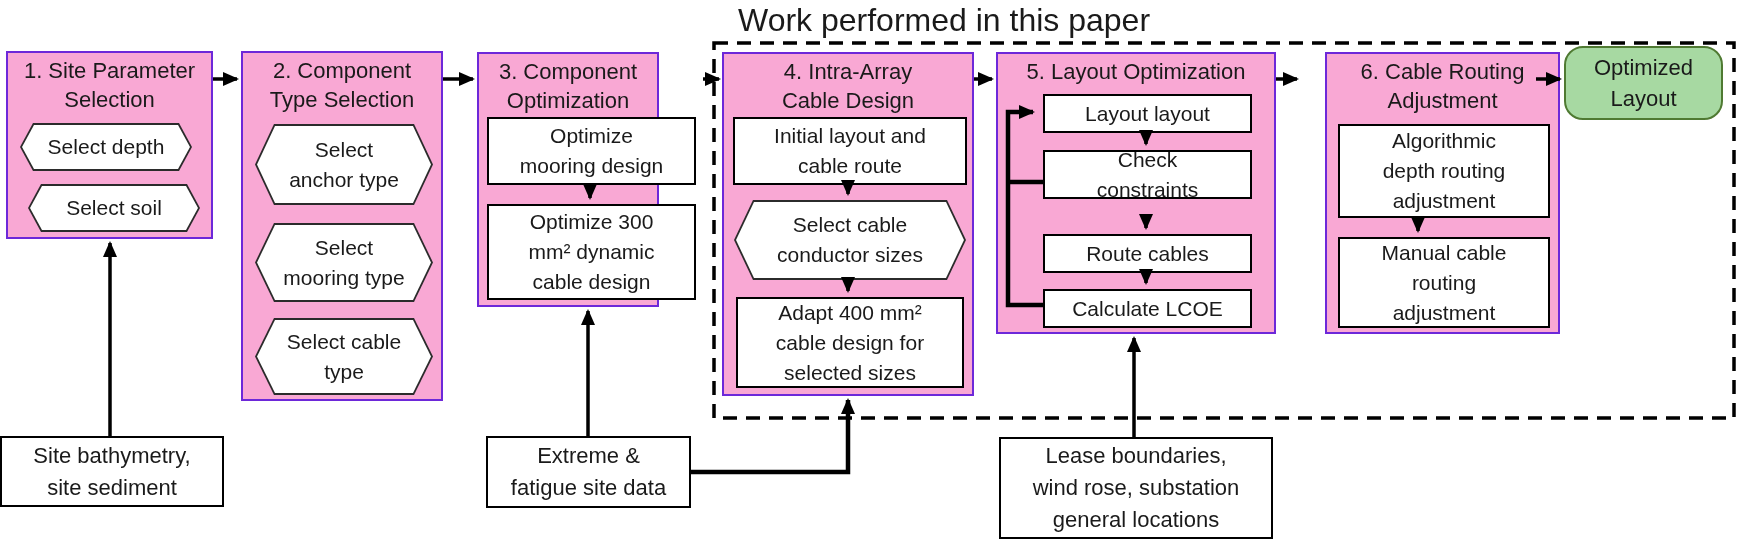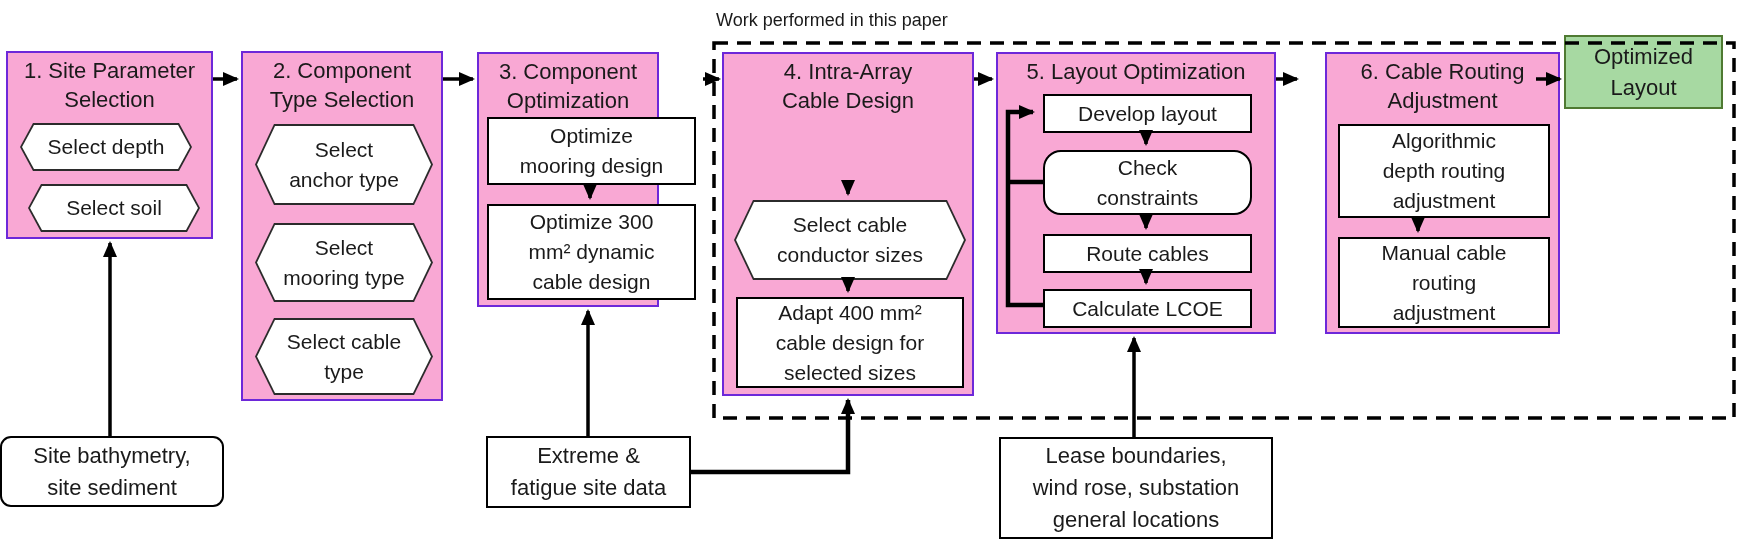--- a/index.html
+++ b/index.html
@@ -25,21 +25,21 @@
                font-size:21px; line-height:30px;
                clip-path: polygon(12px 0, calc(100% - 12px) 0, 100% 50%, calc(100% - 12px) 100%, 12px 100%, 0 50%); }
   .hex-outer.tall .hex-inner { clip-path: polygon(18px 0, calc(100% - 18px) 0, 100% 50%, calc(100% - 18px) 100%, 18px 100%, 0 50%); }
 
   
   .io { position:absolute; background:#fff; border:2px solid #000; box-sizing:border-box;
         display:flex; align-items:center; justify-content:center; font-size:22px; line-height:32px; }
   .result { position:absolute; background:#a7d9a2; border:2px solid #4f7a32; box-sizing:border-box;
             display:flex; align-items:center; justify-content:center; font-size:22px; line-height:31px; }
 
-  .scope-label { position:absolute; left:716px; top:5px; font-size:18px; line-height:30px; }
+  .scope-label { position:absolute; left:738px; top:5px; font-size:32px; line-height:30px; }
 
   svg.overlay { position:absolute; left:0; top:0; pointer-events:none; }
   .arr  { stroke:#000; stroke-width:3.5; fill:none; }
   .arr-thick { stroke:#000; stroke-width:4.5; fill:none; }
 </style>
 </head>
 <body>
 
 <div id="canvas">
 
@@ -79,53 +79,55 @@
     <div class="proc txt" style="left:8px; top:63px; width:209px; height:68px;">Optimize
 mooring design</div>
     <div class="proc txt" style="left:8px; top:150px; width:209px; height:96px;">Optimize 300
 mm² dynamic
 cable design</div>
   </div>
 
   <div class="stage" style="left:722px; top:52px; width:252px; height:344px;">
     <div class="stage-title txt">4. Intra-Array
 Cable Design</div>
+    <div class="proc txt" style="left:9px; top:63px; width:234px; height:68px;">Initial layout and
+cable route</div>
     <div class="hex-outer tall" style="left:10px; top:146px; width:232px; height:80px;">
       <div class="hex-inner txt">Select cable
 conductor sizes</div>
     </div>
     <div class="proc txt" style="left:12px; top:243px; width:228px; height:91px;">Adapt 400 mm²
 cable design for
 selected sizes</div>
   </div>
 
   <div class="stage" style="left:996px; top:52px; width:280px; height:282px;">
     <div class="stage-title txt">5. Layout Optimization</div>
-    <div class="proc txt" style="left:45px; top:40px; width:209px; height:39px;">Develop layout</div>
-    <div class="proc txt" style="left:45px; top:96px; width:209px; height:65px;border-radius:18px;">Check
+    <div class="proc txt" style="left:45px; top:40px; width:209px; height:39px;">Layout layout</div>
+    <div class="proc txt" style="left:45px; top:96px; width:209px; height:49px;">Check
 constraints</div>
     <div class="proc txt" style="left:45px; top:180px; width:209px; height:39px;">Route cables</div>
     <div class="proc txt" style="left:45px; top:235px; width:209px; height:39px;">Calculate LCOE</div>
   </div>
 
   <div class="stage" style="left:1301px; top:52px; width:235px; height:282px;margin-left:24px;">
     <div class="stage-title txt">6. Cable Routing
 Adjustment</div>
     <div class="proc txt" style="left:11px; top:70px; width:212px; height:94px;">Algorithmic
 depth routing
 adjustment</div>
     <div class="proc txt" style="left:11px; top:183px; width:212px; height:91px;">Manual cable
 routing
 adjustment</div>
   </div>
 
-  <div class="result txt" style="left:1564px; top:35px; width:159px; height:74px;">Optimized
+  <div class="result txt" style="left:1564px; top:46px; width:159px; height:74px;border-radius:19px;">Optimized
 Layout</div>
 
-  <div class="io txt" style="left:0px; top:436px; width:224px; height:71px;border-radius:11px;">Site bathymetry,
+  <div class="io txt" style="left:0px; top:436px; width:224px; height:71px;">Site bathymetry,
 site sediment</div>
   <div class="io txt" style="left:486px; top:436px; width:205px; height:72px;">Extreme &amp;
 fatigue site data</div>
   <div class="io txt" style="left:999px; top:437px; width:274px; height:102px;">Lease boundaries,
 wind rose, substation
 general locations</div>
 
   <svg class="overlay" width="1744" height="543" viewBox="0 0 1744 543">
     <defs>
       <marker id="ah" markerWidth="18" markerHeight="16" refX="14" refY="7" orient="auto" markerUnits="userSpaceOnUse">

